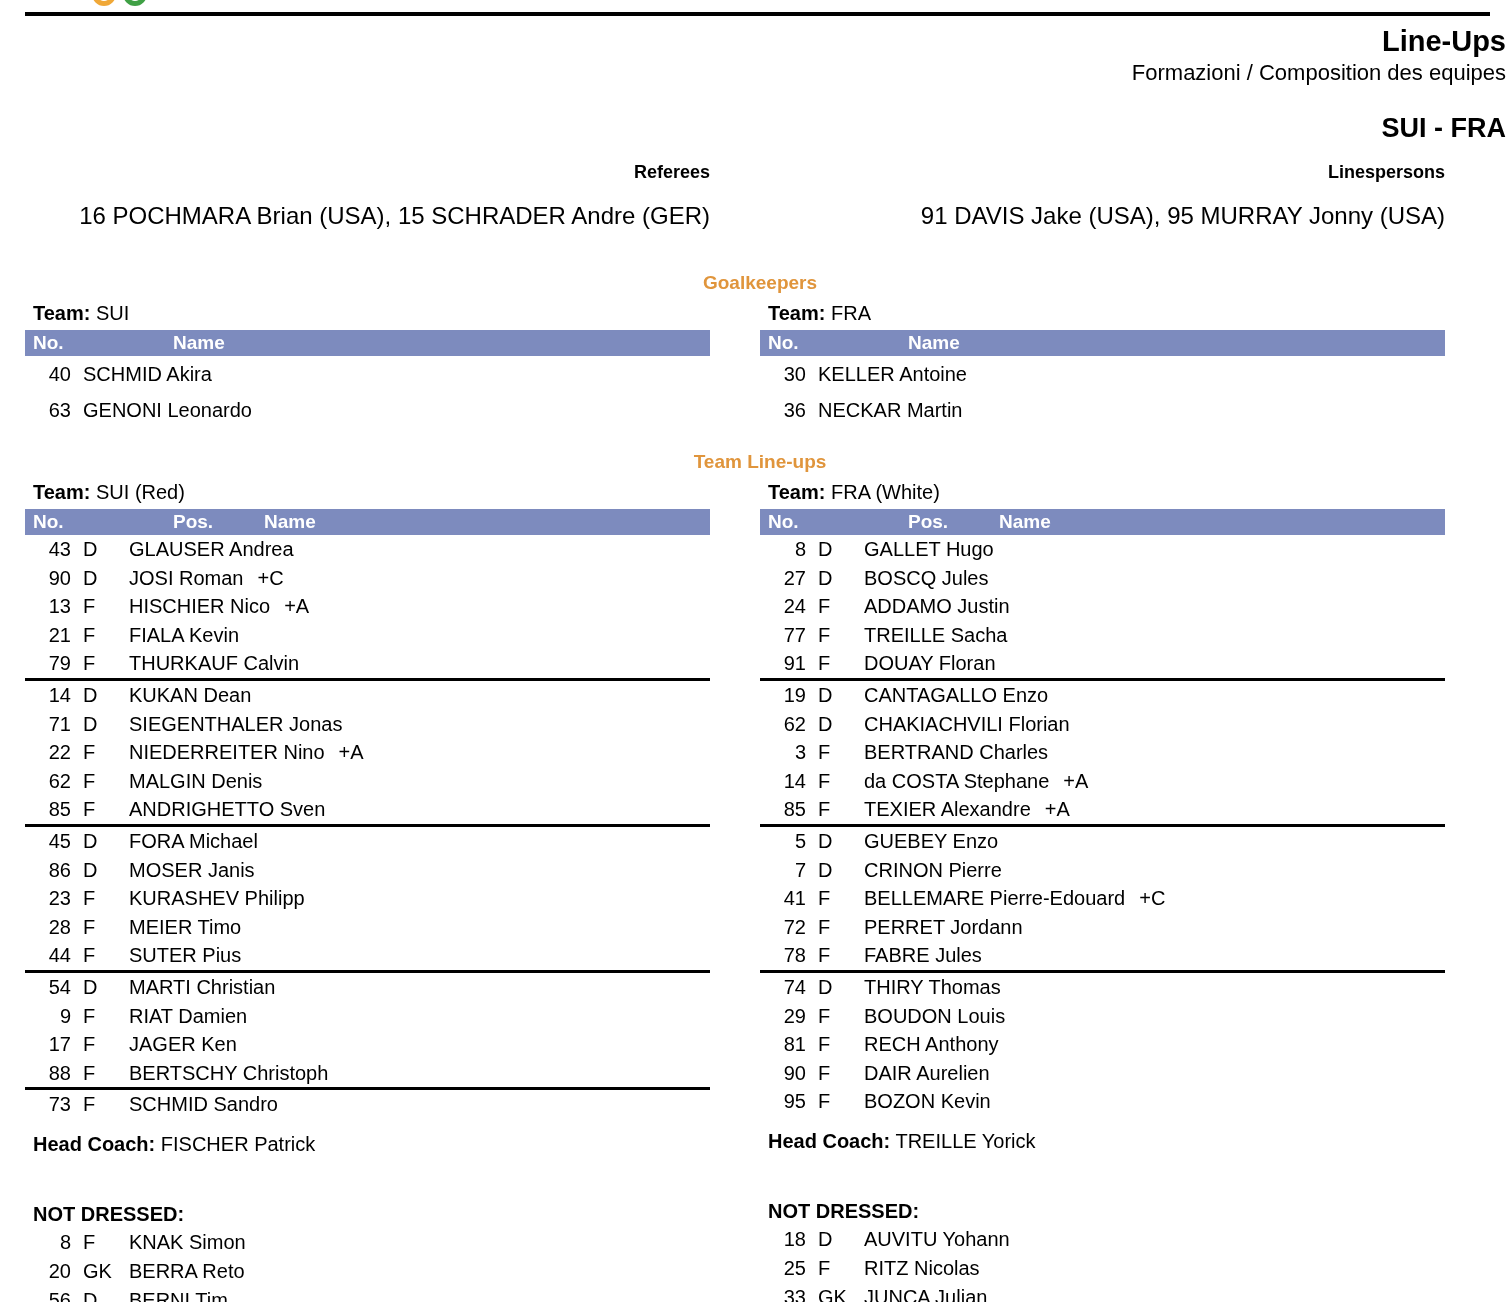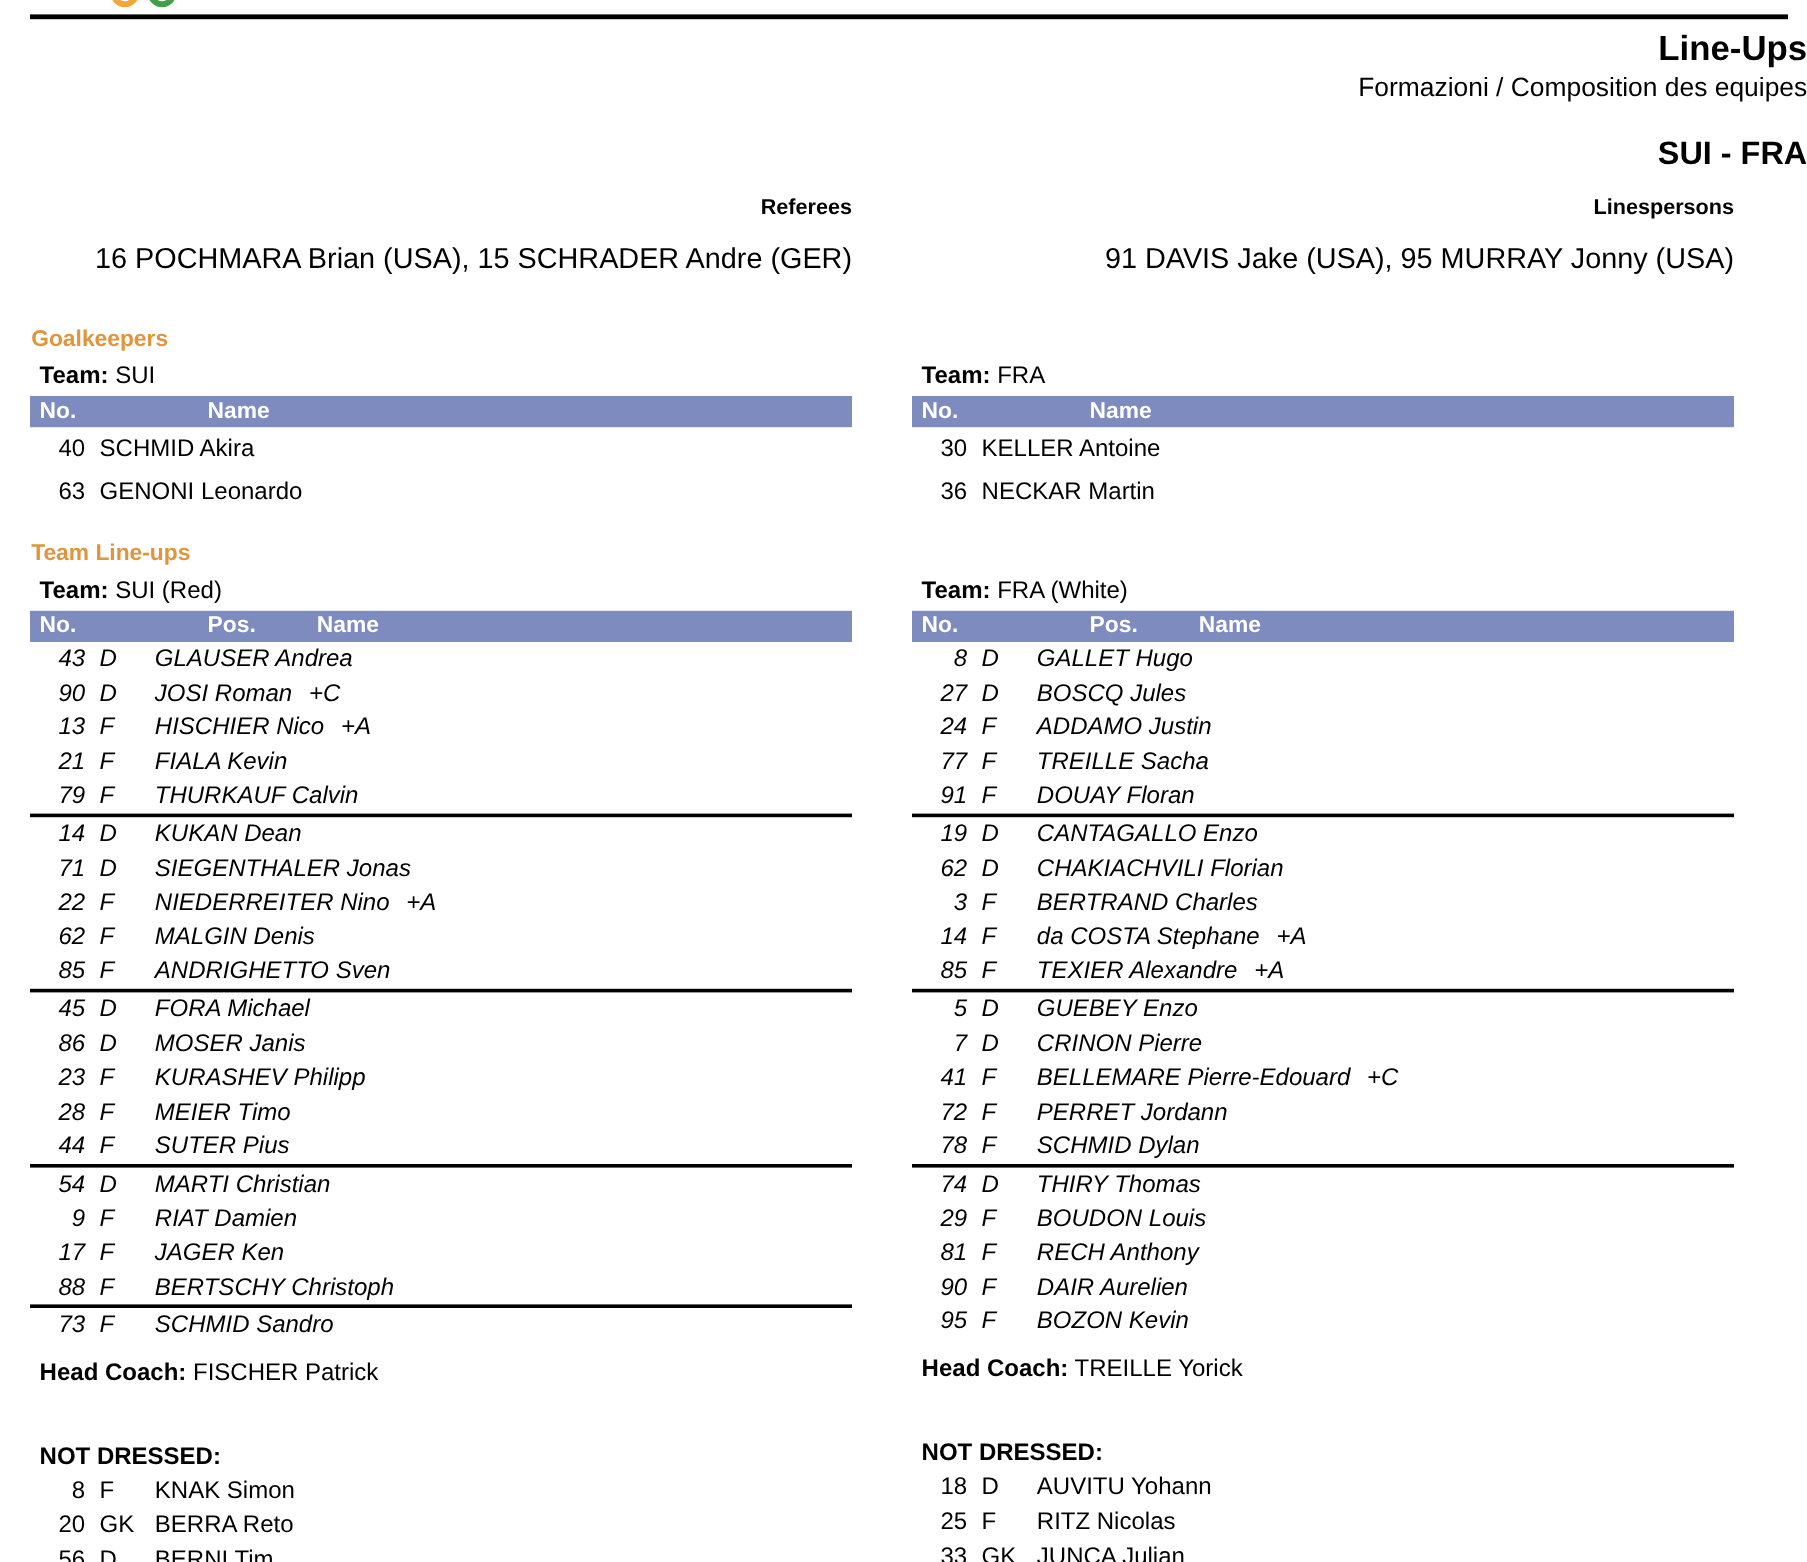--- a/index.html
+++ b/index.html
@@ -28,40 +28,41 @@
   .matchup{font-size:27px;font-weight:bold;line-height:30px;margin-top:27px;}
 
   .two-col{display:grid;grid-template-columns:685px 685px;column-gap:50px;margin-left:25px;}
 
   .officials{margin-top:18px;text-align:right;}
   .off-label{font-size:18px;font-weight:bold;line-height:22px;padding-left:8px;}
   .off-names{font-size:24px;line-height:24px;margin-top:21px;padding-left:8px;}
 
   .section-heading{
     color:var(--accent-orange);font-size:19px;font-weight:bold;line-height:24px;
-    margin-left:26px;
+    margin-left:14px;
+    text-align:center;
   }
   .gk-heading{margin-top:43px;}
   .lu-heading{margin-top:22px;}
 
   .team-line{font-size:20px;line-height:24px;padding-left:8px;}
   .bold{font-weight:bold;}
   .two-col.section{margin-top:6px;}
 
   .thead{
     background:var(--thead-bg);color:#ffffff;font-weight:bold;font-size:19px;
     height:26px;line-height:26px;margin-top:5px;display:grid;padding-left:8px;gap:45px;
   }
   .thead.gk,{grid-template-columns:38px 12px 1fr;}
   .thead.gk{grid-template-columns:38px 12px 1fr;}
   .thead.lineup{grid-template-columns:38px 12px 46px 1fr;}
 
   .trow{display:grid;padding-left:8px;font-size:20px;}
   .trow.gk{grid-template-columns:38px 12px 1fr;height:36px;line-height:36px;}
-  .trow.lineup{grid-template-columns:38px 12px 46px 1fr;height:28.6px;line-height:28.6px;font-style:italic;}
+  .trow.lineup{grid-template-columns:38px 12px 46px 1fr;height:28.6px;line-height:28.6px;}
   .trow.nd{grid-template-columns:38px 12px 46px 1fr;height:29px;line-height:29px;}
   .cell.num{text-align:right;}
   .cap{margin-left:14px;}
 
   .row-group{border-bottom:3px solid var(--rule-black);}
   .row-group:last-child{border-bottom:none;}
 
   .head-coach{font-size:20px;line-height:24px;margin-top:13px;padding-left:8px;}
 
   .not-dressed{margin-top:46px;}
@@ -417,21 +418,21 @@
           <div class="trow lineup">
             <span class="cell num">72</span>
             <span class="cell sp"></span>
             <span class="cell pos">F</span>
             <span class="cell name"><span class="pname">PERRET Jordann</span></span>
           </div>
           <div class="trow lineup">
             <span class="cell num">78</span>
             <span class="cell sp"></span>
             <span class="cell pos">F</span>
-            <span class="cell name"><span class="pname">SCHMID Dylan</span></span>
+            <span class="cell name"><span class="pname">FABRE Jules</span></span>
           </div>
         </div>
         <div class="row-group">
           <div class="trow lineup">
             <span class="cell num">74</span>
             <span class="cell sp"></span>
             <span class="cell pos">D</span>
             <span class="cell name"><span class="pname">THIRY Thomas</span></span>
           </div>
           <div class="trow lineup">

